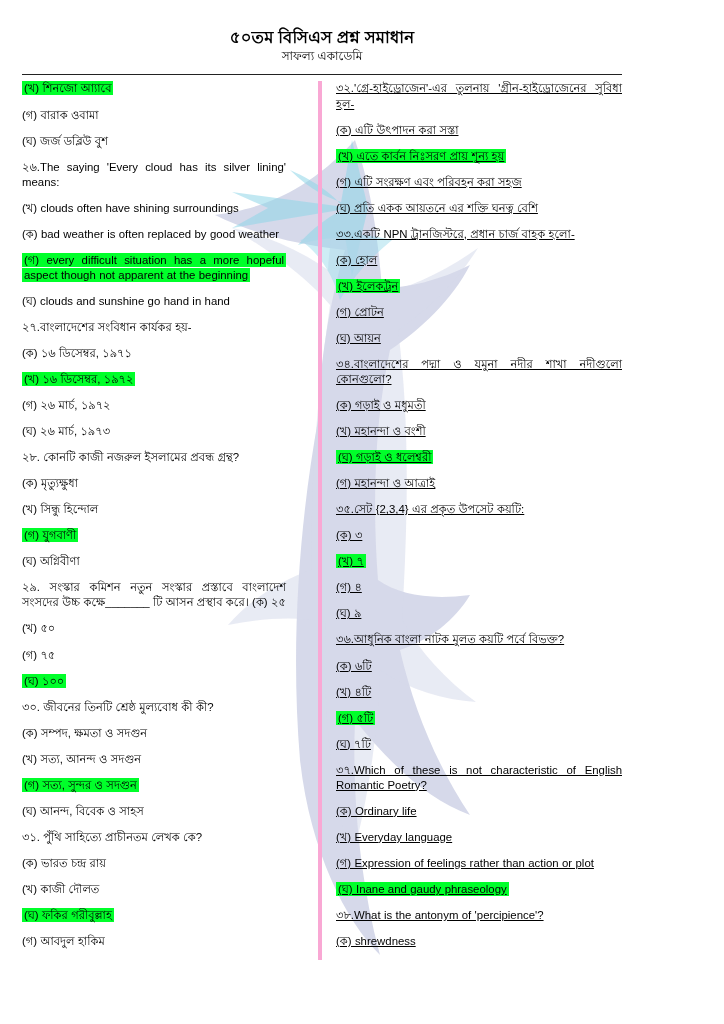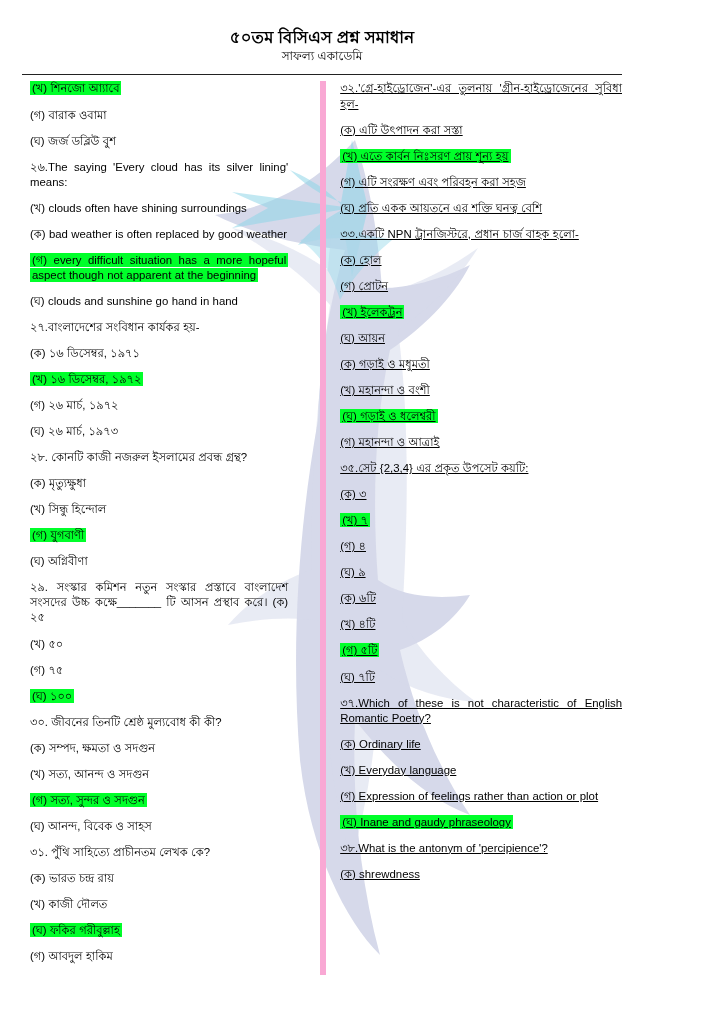--- a/index.html
+++ b/index.html
@@ -55,22 +55,21 @@
     display: flex;
     border-top: 1px solid #222;
     padding-top: 6px;
   }
   .col {
     width: 50%;
     box-sizing: border-box;
   }
   .col-left {
     padding-right: 32px;
-    border-right: 6px solid #f9a8d4;
-    margin-left: 8px;
+    border-right: 4px solid #f9a8d4;
   }
   .col-right {
     padding-left: 14px;
     text-decoration: underline;
   }
   .line {
     font-size: 11.4px;
     line-height: 1.32;
     margin: 0 0 11px 0;
     text-align: justify;
@@ -146,32 +145,34 @@
         <p class="line q"><span>(গ) আবদুল হাকিম</span></p>
       </div>
     <div class="col col-right" id="right-col">
         <p class="line q"><span>৩২.'গ্রে-হাইড্রোজেন'-এর তুলনায় 'গ্রীন-হাইড্রোজেনের সুবিধা হল-</span></p>
         <p class="line q"><span>(ক) এটি উৎপাদন করা সস্তা</span></p>
         <p class="line q"><span class="hl">(খ) এতে কার্বন নিঃসরণ প্রায় শূন্য হয়</span></p>
         <p class="line q"><span>(গ) এটি সংরক্ষণ এবং পরিবহন করা সহজ</span></p>
         <p class="line q"><span>(ঘ) প্রতি একক আয়তনে এর শক্তি ঘনত্ব বেশি</span></p>
         <p class="line q"><span>৩৩.একটি NPN ট্রানজিস্টরে, প্রধান চার্জ বাহক হলো-</span></p>
         <p class="line q"><span>(ক) হোল</span></p>
+        <p class="line q"><span class="hl">(খ) ইলেকট্রন</span></p>
         <p class="line q"><span>(গ) প্রোটন</span></p>
-        <p class="line q"><span class="hl">(খ) ইলেকট্রন</span></p>
         <p class="line q"><span>(ঘ) আয়ন</span></p>
+        <p class="line q"><span>৩৪.বাংলাদেশের পদ্মা ও যমুনা নদীর শাখা নদীগুলো কোনগুলো?</span></p>
         <p class="line q"><span>(ক) গড়াই ও মধুমতী</span></p>
         <p class="line q"><span>(খ) মহানন্দা ও বংশী</span></p>
         <p class="line q"><span class="hl">(ঘ) গড়াই ও ধলেশ্বরী</span></p>
         <p class="line q"><span>(গ) মহানন্দা ও আত্রাই</span></p>
         <p class="line q"><span>৩৫.সেট {2,3,4} এর প্রকৃত উপসেট কয়টি:</span></p>
         <p class="line q"><span>(ক) ৩</span></p>
         <p class="line q"><span class="hl">(খ) ৭</span></p>
         <p class="line q"><span>(গ) ৪</span></p>
         <p class="line q"><span>(ঘ) ৯</span></p>
+        <p class="line q"><span>৩৬.আধুনিক বাংলা নাটক মুলত কয়টি পর্বে বিভক্ত?</span></p>
         <p class="line q"><span>(ক) ৬টি</span></p>
         <p class="line q"><span>(খ) ৪টি</span></p>
         <p class="line q"><span class="hl">(গ) ৫টি</span></p>
         <p class="line q"><span>(ঘ) ৭টি</span></p>
         <p class="line q"><span>৩৭.Which of these is not characteristic of English Romantic Poetry?</span></p>
         <p class="line q"><span>(ক) Ordinary life</span></p>
         <p class="line q"><span>(খ) Everyday language</span></p>
         <p class="line q"><span>(গ) Expression of feelings rather than action or plot</span></p>
         <p class="line q"><span class="hl">(ঘ) Inane and gaudy phraseology</span></p>
         <p class="line q"><span>৩৮.What is the antonym of 'percipience'?</span></p>

